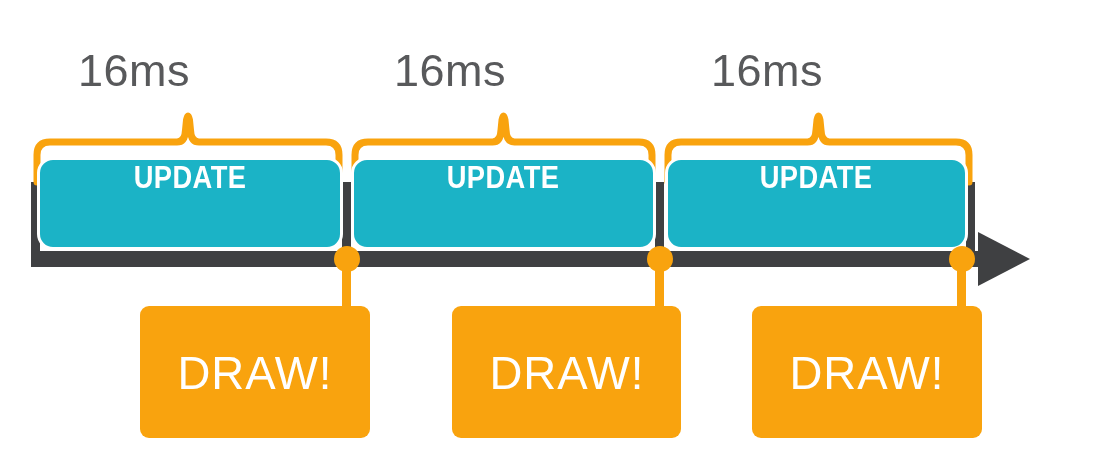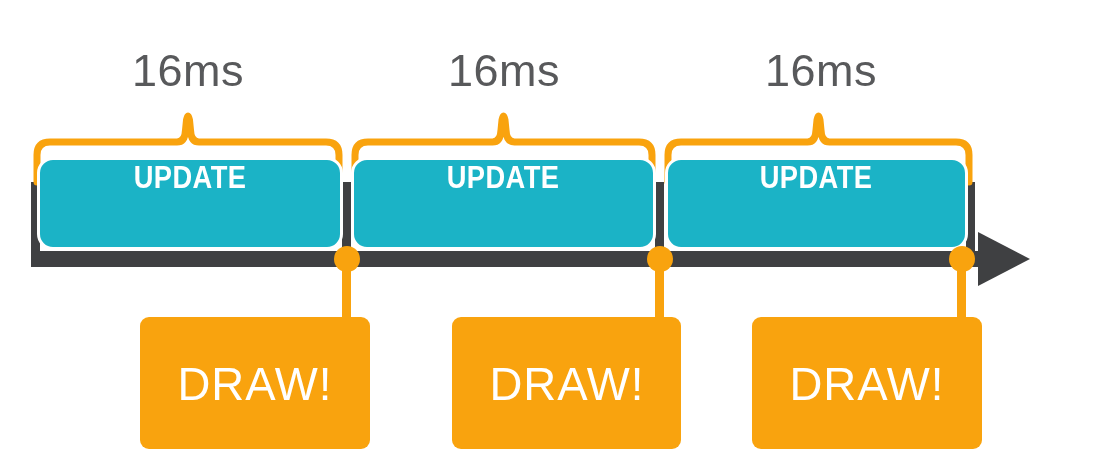--- a/index.html
+++ b/index.html
@@ -21,21 +21,20 @@
     height:455px;
     background:var(--background);
     overflow:hidden;
   }
   
   .duration-label{
     position:absolute;
     top:44px;
     width:220px;
     height:54px;
-    text-align:center;
     font-size:45px;
     line-height:54px;
     color:var(--label-gray);
     letter-spacing:0.5px;
   }
   .duration-label.f1{left:78px;}
   .duration-label.f2{left:394px;}
   .duration-label.f3{left:711px;}
   
   .brace{
@@ -120,21 +119,21 @@
     width:9px;height:60px;
     background:var(--orange);
     z-index:3;
   }
   .connector.f1{left:342px;}
   .connector.f2{left:655px;}
   .connector.f3{left:957px;}
   
   .draw-box{
     position:absolute;
-    top:317px;
+    top:306px;
     height:132px;
     background:var(--orange);
     border-radius:9px;
     display:flex;
     align-items:center;
     justify-content:center;
   }
   .draw-box.f1{left:140px;width:230px;}
   .draw-box.f2{left:452px;width:229px;}
   .draw-box.f3{left:752px;width:230px;}

